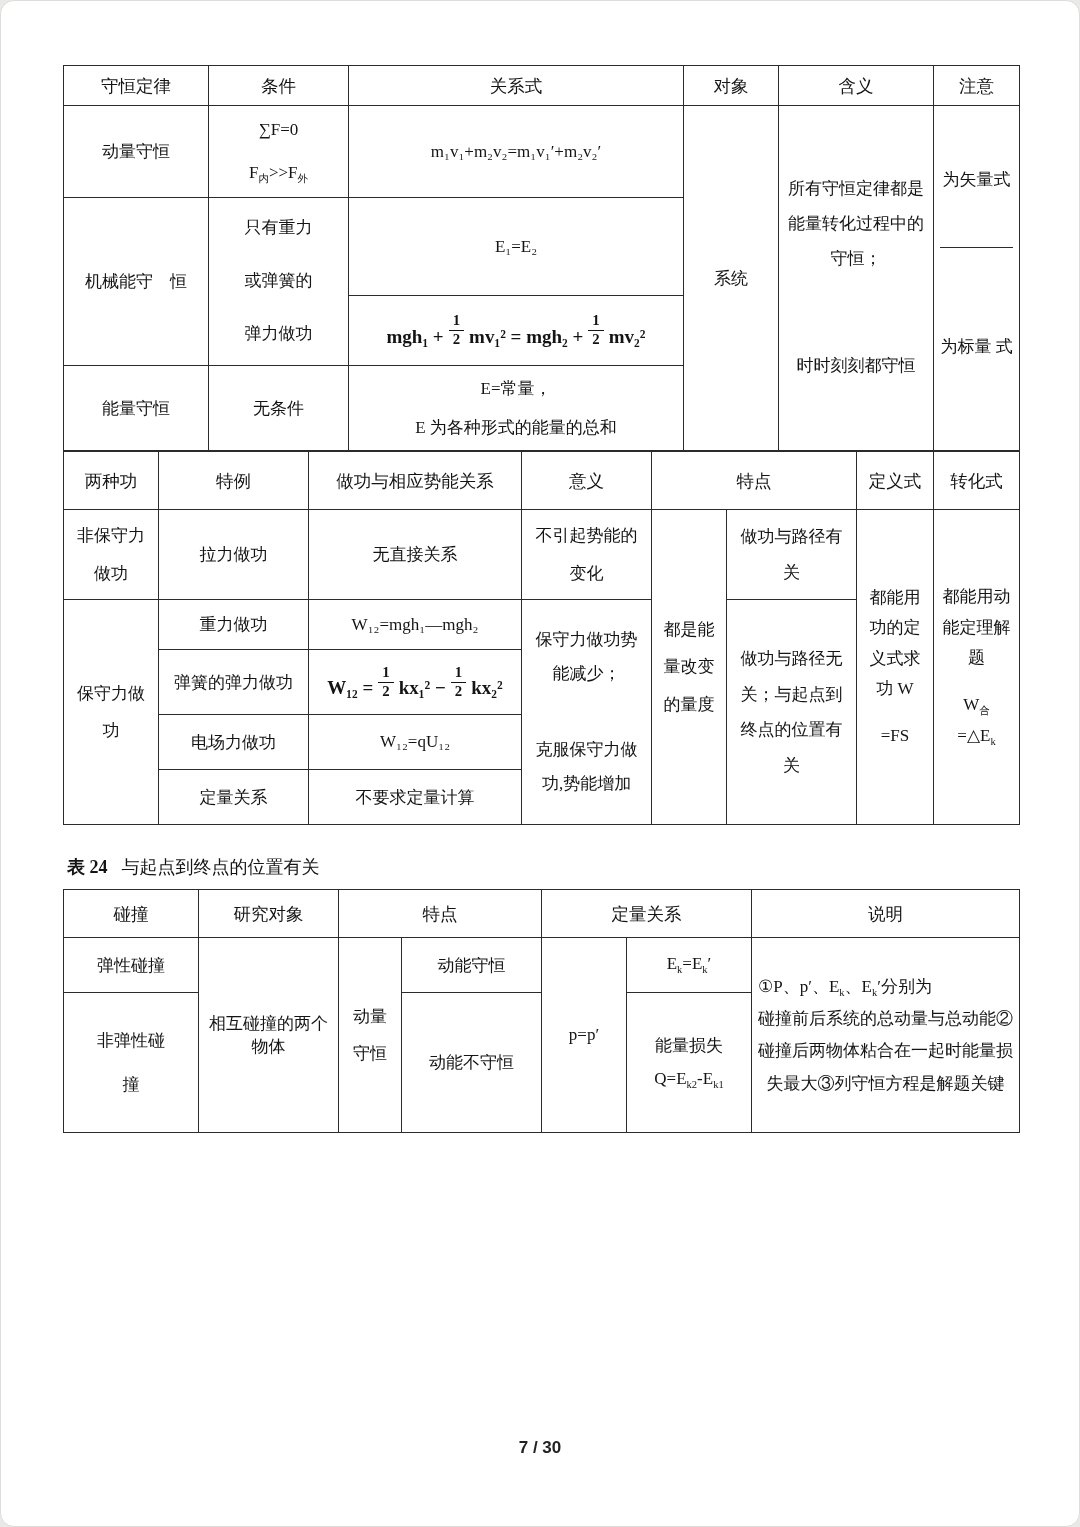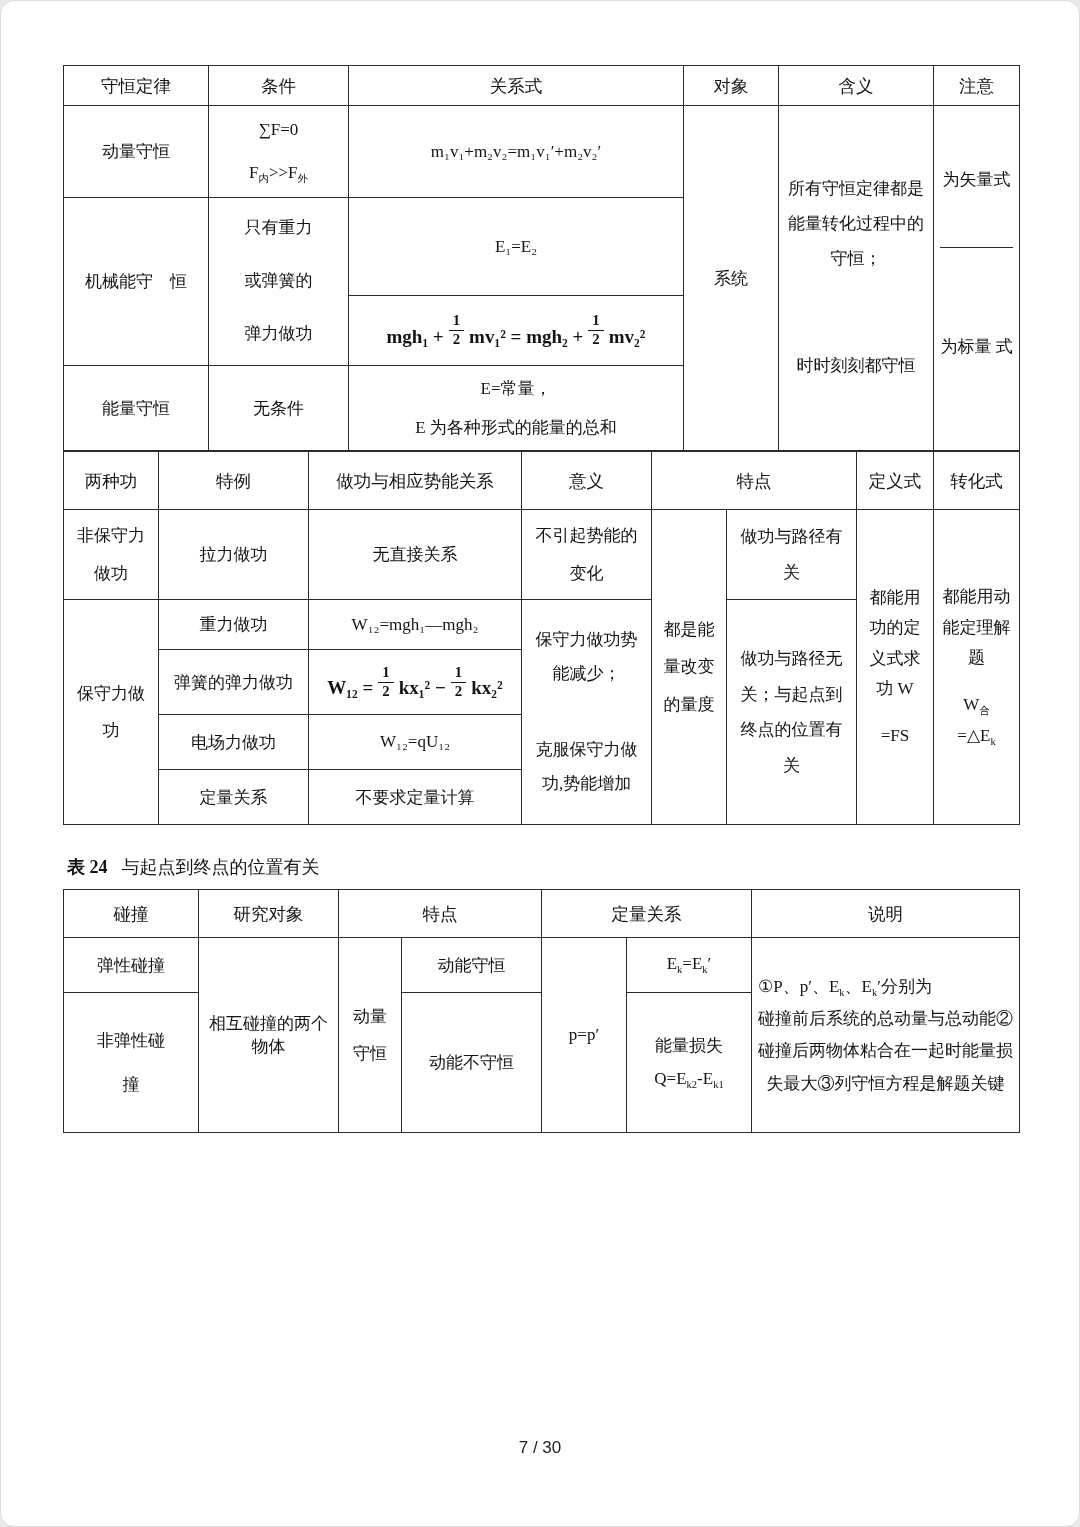--- a/index.html
+++ b/index.html
@@ -78,21 +78,21 @@
 
   
   .note24 { text-align:left; padding:10px 12px; vertical-align:middle; }
   .note24 .l1 { text-align:left; line-height:1.9; }
   .note24 .body { line-height:1.9; word-break:break-all; }
 
   .footer {
     position:absolute; left:0; right:0; bottom:68px;
     text-align:center;
     font-family:"Liberation Sans", sans-serif;
-    font-weight:normal; font-size:17px; color:#222;
+    font-weight:bold; font-size:17px; color:#222;
   }
 </style>
 </head>
 <body>
 
 <div class="page">
 
 
   <table class="grid">
     <colgroup>

